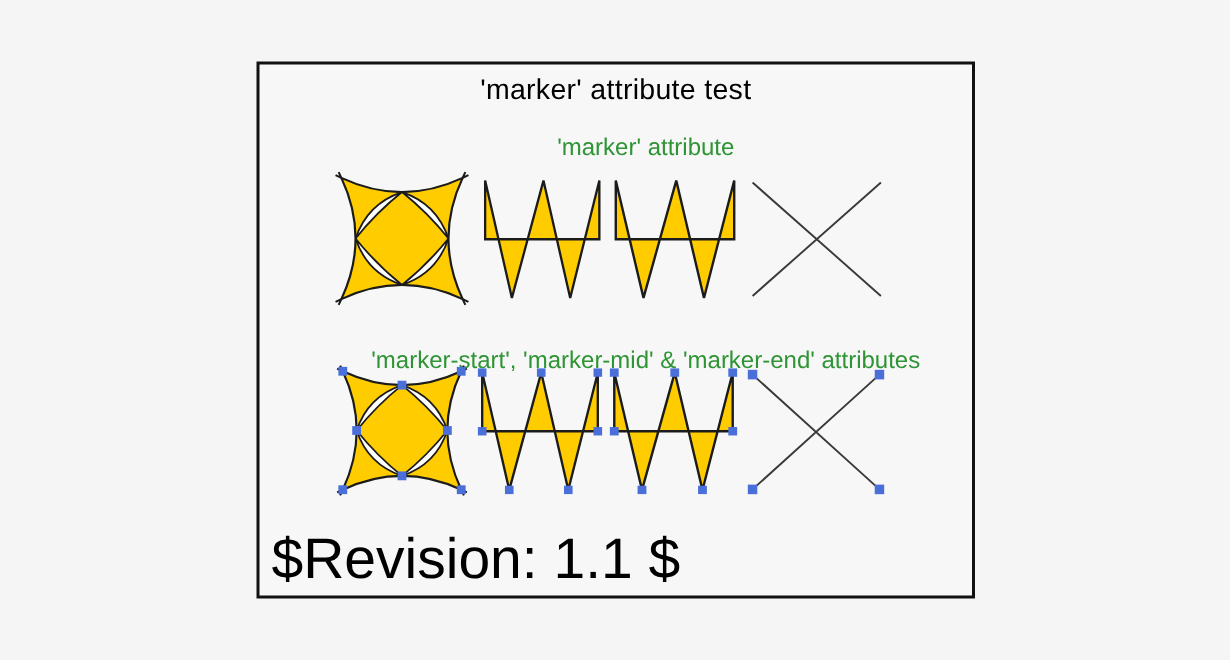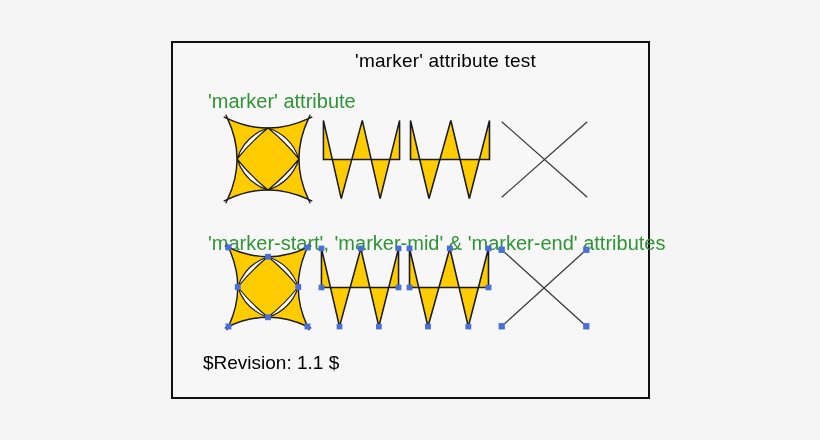--- a/index.html
+++ b/index.html
@@ -10,37 +10,38 @@
     position: relative;
     overflow: hidden;
   }
   .frame {
     position: absolute;
     left: 171px; top: 41px;
     width: 475px; height: 354px;
     border: 2px solid var(--c-frame-border, #111);
     background: var(--c-frame-bg, #f7f7f8);
   }
-  .abs { position: absolute; padding-left: 35px; }
+  .abs { position: absolute; }
   .title {
     left: 173px; top: 50px; width: 475px;
     text-align: center;
     font-size: 19px; color: var(--c-title-text, #000);
     letter-spacing: 0.2px;
   }
   .heading {
     left: 173px; width: 515px;
-    font-size: 20px;
+    text-align: center;
+    font-size: 16px;
     color: var(--c-heading-green, #2e9434);
   }
   .h1 { top: 90px; }
   .h2 { top: 232px; }
   .revision {
-    left: 168px; top: 352px;
-    font-size: 19px; color: var(--c-title-text, #000);
+    left: 181px; top: 352px;
+    font-size: 38px; color: var(--c-title-text, #000);
   }
   svg.shape { position: absolute; overflow: visible; }
   .fill-yellow {
     fill: var(--c-shape-yellow, #fc0);
     stroke: var(--c-shape-stroke, #1b1b1b);
     stroke-width: 1.7;
   }
   .zig { stroke-width: 1.9; fill-rule: evenodd; }
   .sliver {
     fill: var(--c-sliver-white, #fff);

